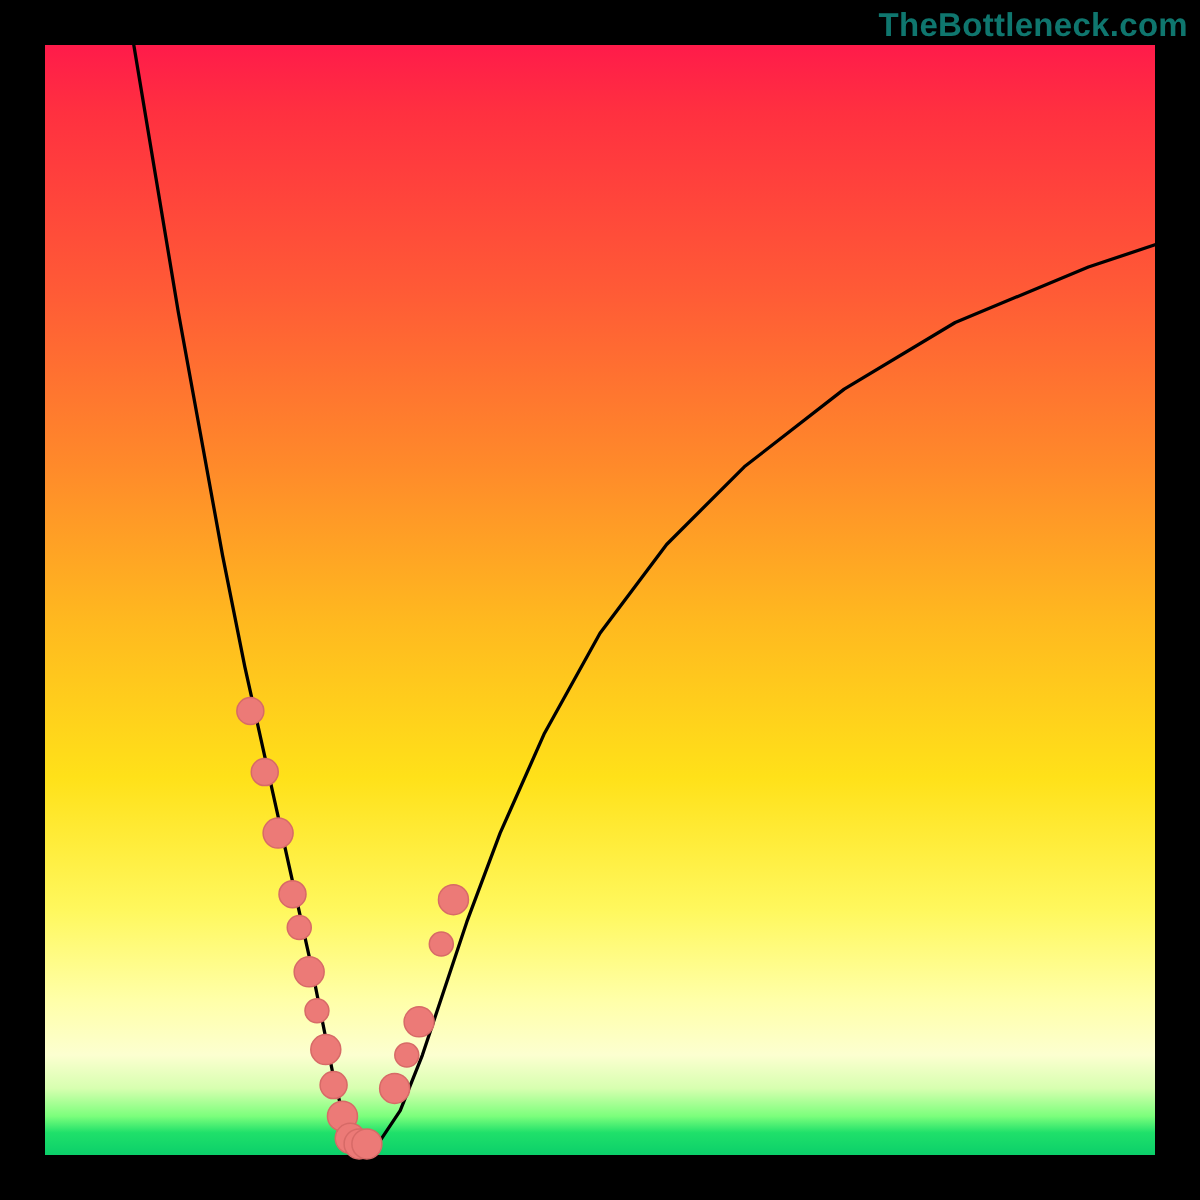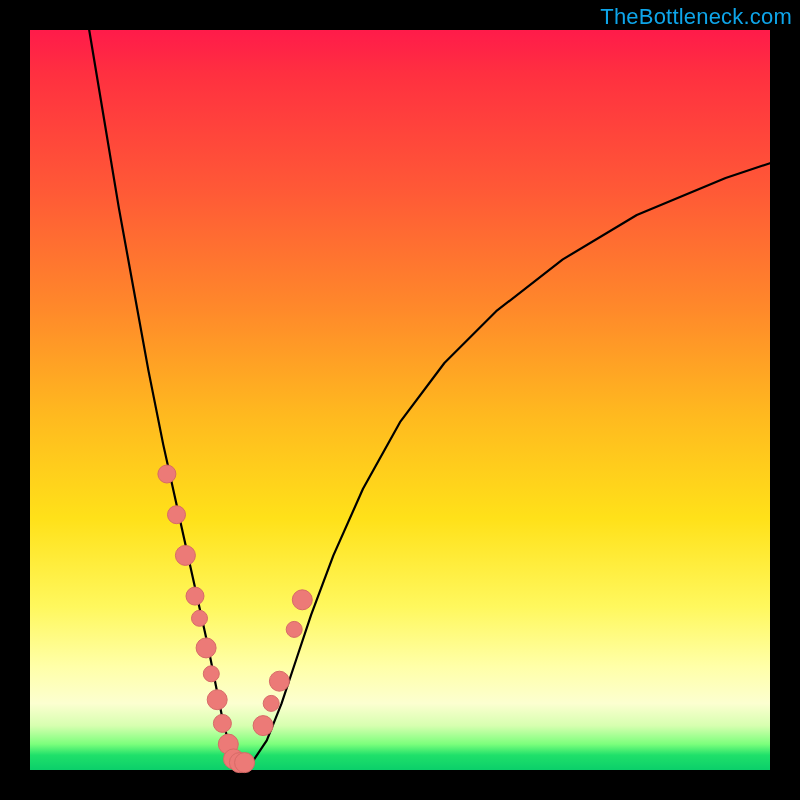--- a/index.html
+++ b/index.html
@@ -48,24 +48,24 @@
     left: 0;
     top: 0;
     width: 740px;
     height: 740px;
     overflow: visible;
   }
   .watermark {
     position: absolute;
     top: 4px;
     right: 8px;
-    color: #0ea5e9;
+    color: #0f766e;
     font-size: 22px;
     letter-spacing: 0.2px;
-    font-weight: 400;
+    font-weight: 700;
     user-select: none;
   }
 </style>
 </head>
 <body>
 
 <div class="frame">
 
   <div class="watermark">TheBottleneck.com</div>
 

